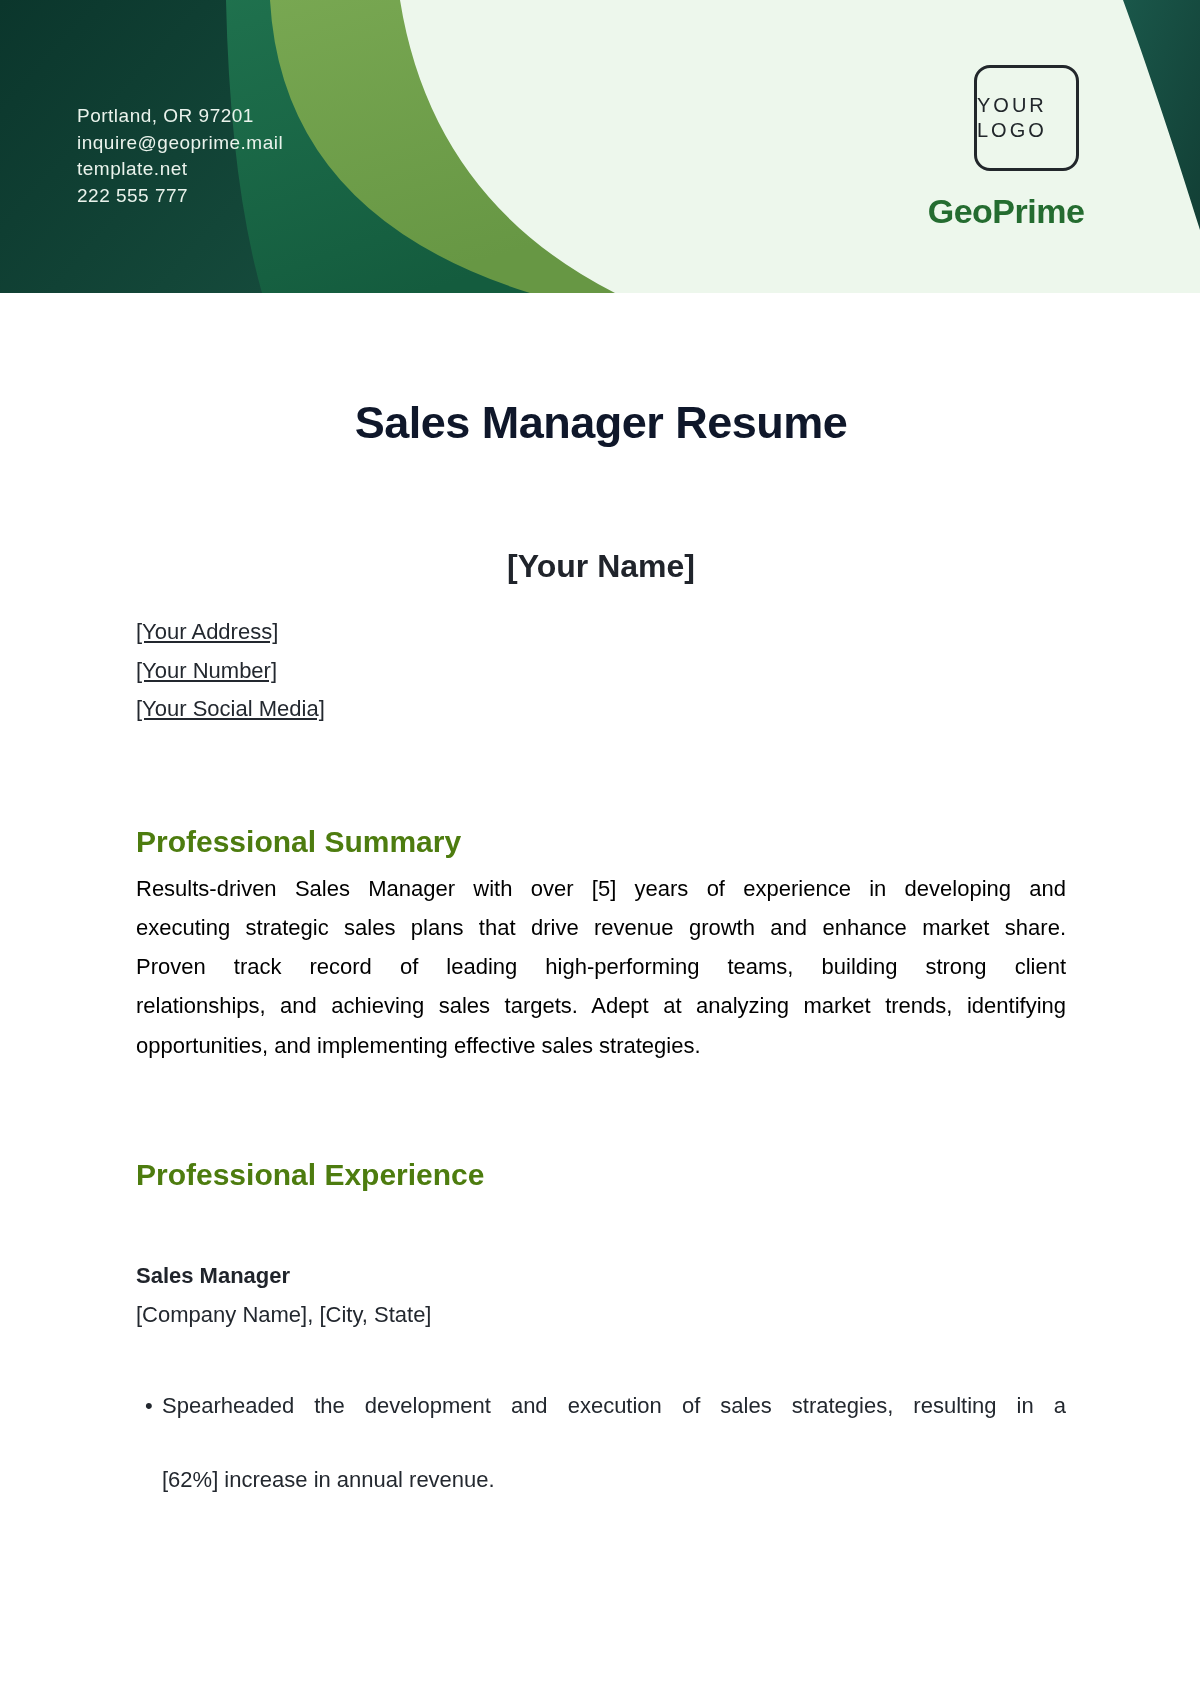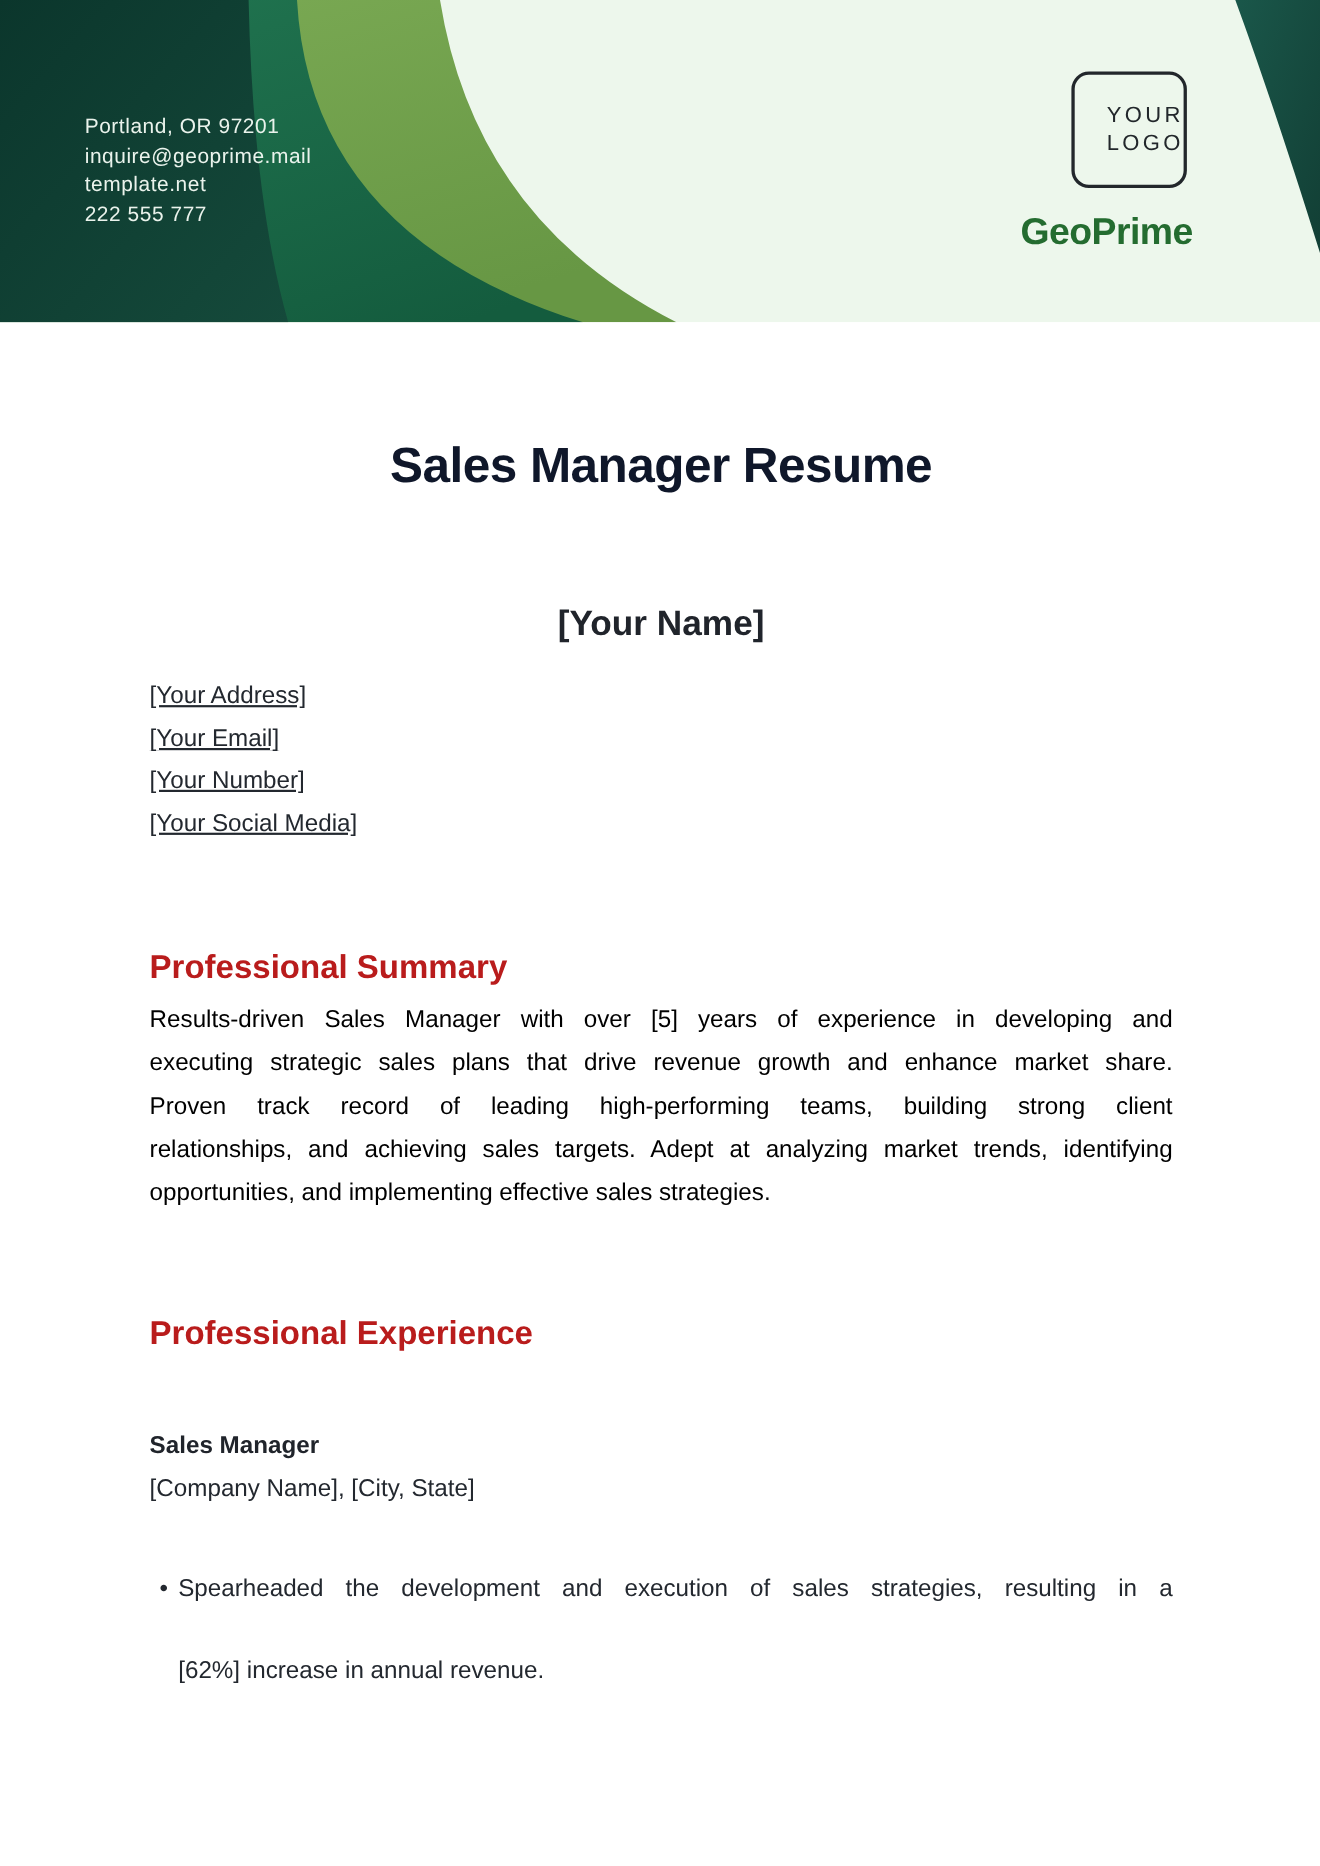--- a/index.html
+++ b/index.html
@@ -18,21 +18,21 @@
   .header-contact {
     position:absolute; left:77px; top:103px;
     font-size:19px; line-height:26.5px;
     color:#eaf3ec; letter-spacing:0.5px; font-weight:400;
     list-style:none;
   }
   .logo-box {
     position:absolute; left:974px; top:65px;
     width:105px; height:106px;
     border:3px solid #22272b; border-radius:16px;
-    display:flex; flex-direction:column; justify-content:center; align-items:flex-end;
+    display:flex; flex-direction:column; justify-content:center; align-items:flex-start;
     color:#22272b;
   }
   .logo-box span {
     display:block; font-size:20px; line-height:25px; letter-spacing:3px;
     font-weight:400;
   }
   .brand-name {
     position:absolute; left:926px; top:194px; width:160px;
     text-align:center;
     font-size:34px; line-height:34px; font-weight:bold;
@@ -47,21 +47,21 @@
   }
   .name-heading {
     margin-top:98px;
     font-size:32px; line-height:38px; font-weight:bold; color:#20242b;text-align:center;
   }
   .contact-list {
     margin-top:28px; list-style:none;
     font-size:22px; line-height:38.5px; color:#23282f;text-decoration:underline;
   }
   .section-heading {
-    font-size:30px; line-height:38px; font-weight:bold; color:#b91c1c;
+    font-size:30px; line-height:38px; font-weight:bold; color:#4d7c0f;
   }
   .summary-heading { margin-top:94px; }
   .summary-para { margin-top:8px; font-size:22px; color:#000000; }
   .jline { line-height:39.3px; text-align:justify; text-align-last:justify; }
   .jline.last { text-align-last:left; }
   .experience-heading { margin-top:91px; }
   .job-block { margin-top:62px; font-size:22px; line-height:39px; color:#23282f; }
   .job-title { font-weight:bold; color:#20242b; }
   .bullet-list { margin-top:53px; list-style:none; }
   .bullet-list li { position:relative; padding-left:26px; font-size:22px; color:#23282f; }
@@ -117,21 +117,20 @@
 </div>
 
 <div class="doc">
 
   <h1 class="doc-title">Sales Manager Resume</h1>
 
   <h2 class="name-heading">[Your Name]</h2>
 
   <ul class="contact-list">
     <li>[Your Address]</li>
-    <li>[Your Email]</li>
     <li>[Your Number]</li>
     <li>[Your Social Media]</li>
   </ul>
 
   <h2 class="section-heading summary-heading">Professional Summary</h2>
 
   <div class="summary-para">
     <div class="jline">Results-driven Sales Manager with over [5] years of experience in developing and</div>
     <div class="jline">executing strategic sales plans that drive revenue growth and enhance market share.</div>
     <div class="jline">Proven track record of leading high-performing teams, building strong client</div>

